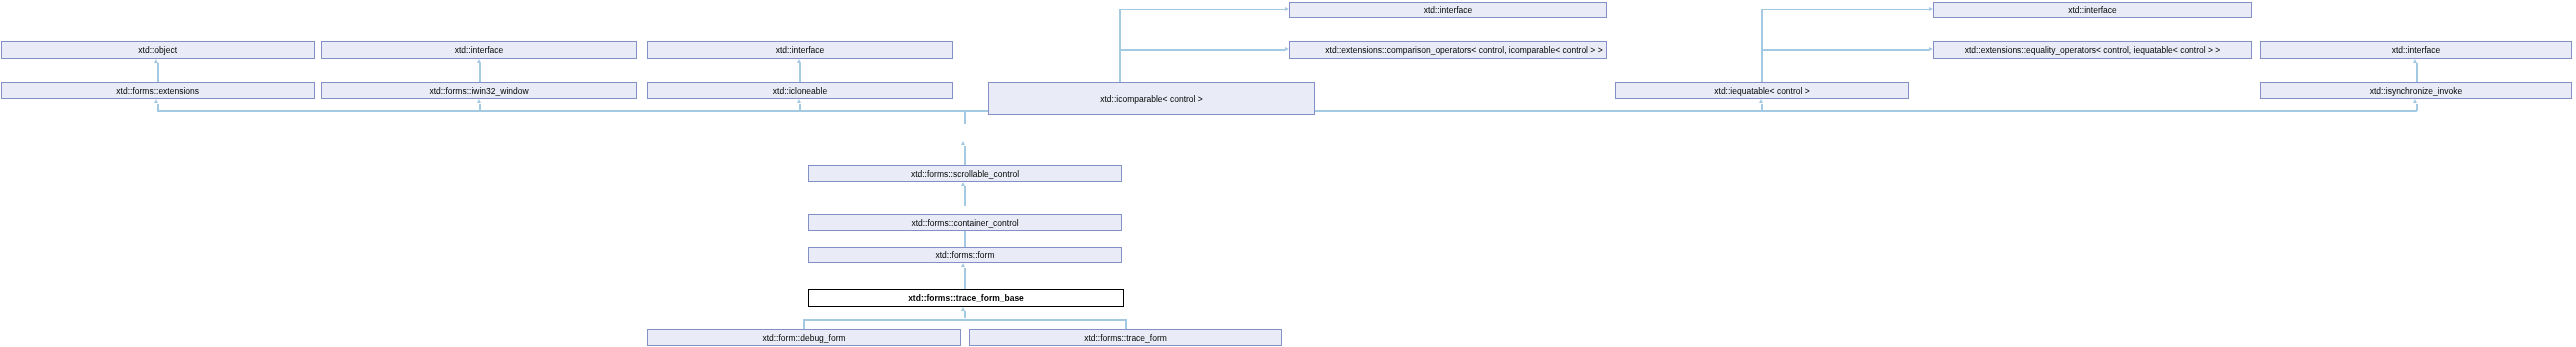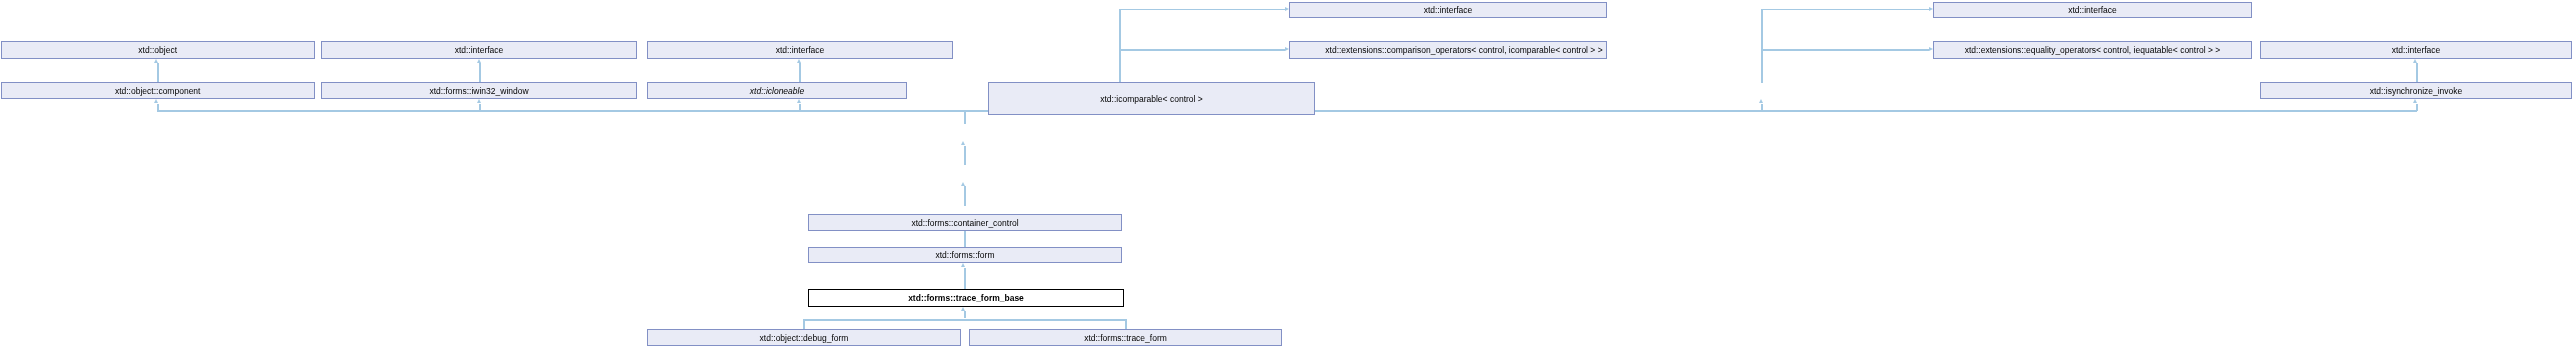--- a/index.html
+++ b/index.html
@@ -114,28 +114,30 @@
   <div class="node" style="left:1289px;top:1.5px;width:318px;height:16px;">xtd::interface</div>
   <div class="node" style="left:1933px;top:1.5px;width:319px;height:16px;">xtd::interface</div>
 
   <div class="node" style="left:0.7px;top:41px;width:314px;height:17.7px;">xtd::object</div>
   <div class="node" style="left:321px;top:41px;width:316px;height:17.7px;">xtd::interface</div>
   <div class="node" style="left:647px;top:41px;width:306px;height:17.7px;">xtd::interface</div>
   <div class="node" style="left:1289px;top:41px;width:318px;height:17.7px;padding-left:32px;">xtd::extensions::comparison_operators&lt; control, icomparable&lt; control &gt; &gt;</div>
   <div class="node" style="left:1933px;top:41px;width:319px;height:17.7px;">xtd::extensions::equality_operators&lt; control, iequatable&lt; control &gt; &gt;</div>
   <div class="node" style="left:2260px;top:41px;width:312px;height:17.7px;">xtd::interface</div>
 
-  <div class="node" style="left:0.7px;top:82px;width:314px;height:17px;">xtd::object::component</div>
+  <div class="node" style="left:0.7px;top:82px;width:314px;height:17px;">xtd::forms::extensions</div>
   <div class="node" style="left:321px;top:82px;width:316px;height:17px;">xtd::forms::iwin32_window</div>
-  <div class="node" style="left:647px;top:82px;width:260px;height:17px;font-style:italic;">xtd::icloneable</div>
+  <div class="node" style="left:647px;top:82px;width:306px;height:17px;">xtd::icloneable</div>
   <div class="node" style="left:988px;top:82px;width:327px;height:33px;">xtd::icomparable&lt; control &gt;</div>
+  <div class="node" style="left:1615px;top:82px;width:294px;height:17px;">xtd::iequatable&lt; control &gt;</div>
   <div class="node" style="left:2260px;top:82px;width:312px;height:17px;">xtd::isynchronize_invoke</div>
 
+  <div class="node" style="left:808px;top:165px;width:314px;height:17px;">xtd::forms::scrollable_control</div>
   <div class="node" style="left:808px;top:206px;width:314px;height:17px;margin-top:8px;">xtd::forms::container_control</div>
   <div class="node" style="left:808px;top:247px;width:314px;height:16px;">xtd::forms::form</div>
 
   <div class="node focus" style="left:808px;top:289px;width:316px;height:17.7px;font-weight:bold;">xtd::forms::trace_form_base</div>
 
-  <div class="node" style="left:647px;top:329px;width:314px;height:17px;">xtd::object::debug_form</div>
+  <div class="node" style="left:647px;top:329px;width:314px;height:17px;">xtd::form::debug_form</div>
   <div class="node" style="left:969px;top:329px;width:313px;height:17px;">xtd::forms::trace_form</div>
 
 </div>
 
 
 </body></html>

